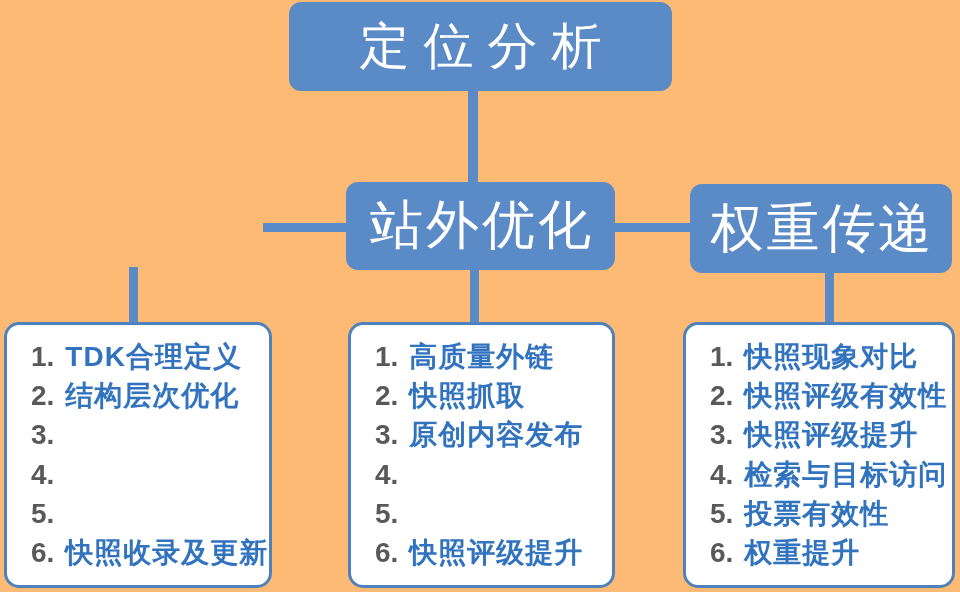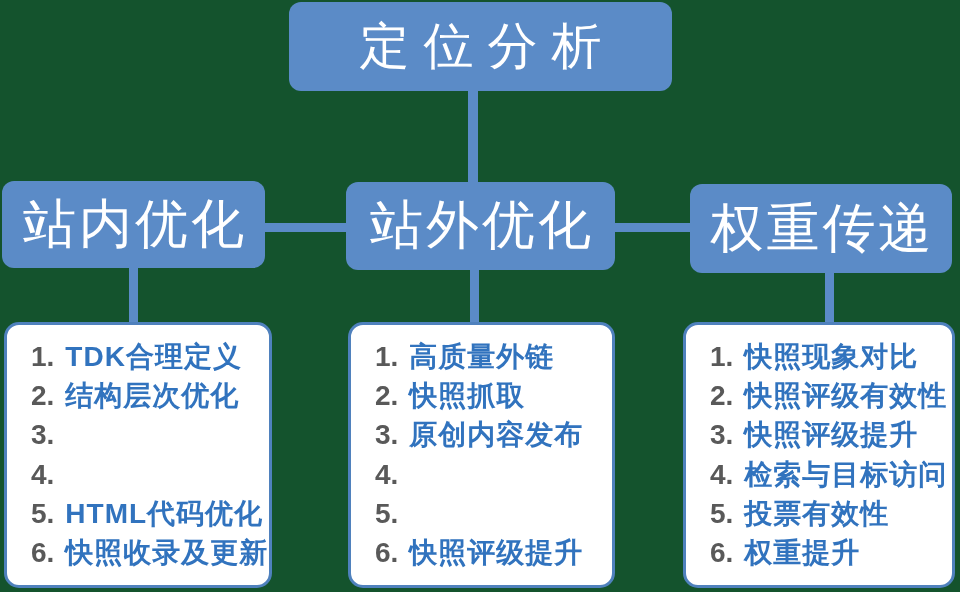--- a/index.html
+++ b/index.html
@@ -5,21 +5,21 @@
   html, body {
     margin: 0;
     padding: 0;
     background: #ffffff;
     font-family: "Liberation Sans", sans-serif;
   }
   .canvas {
     position: relative;
     width: 960px;
     height: 592px;
-    background: #14532d;
+    background: #fdba74;
     overflow: hidden;
   }
   .bluebox {
     position: absolute;
     background: #5b8bc7;
     border-radius: 12px;
     display: flex;
     align-items: center;
     justify-content: center;
     color: #ffffff;
@@ -77,23 +77,20 @@
     <span class="root-label">定位分析</span>
   </div>
 
   <div class="conn" style="left:468px; top:91px; width:10px; height:92px;"></div>
   <div class="conn" style="left:263px; top:223px; width:85px; height:9px;"></div>
   <div class="conn" style="left:613px; top:223px; width:79px; height:9px;"></div>
   <div class="conn" style="left:129px; top:267px; width:9px; height:57px;"></div>
   <div class="conn" style="left:470px; top:269px; width:9px; height:55px;"></div>
   <div class="conn" style="left:825px; top:272px; width:9px; height:52px;"></div>
 
-  <div class="bluebox" style="left:2px; top:181px; width:263px; height:87px;">
-    <span class="branch-label">站内优化</span>
-  </div>
   <div class="bluebox" style="left:690px; top:184px; width:262px; height:89px;">
     <span class="branch-label">权重传递</span>
   </div>
   <div class="bluebox" style="left:346px; top:182px; width:269px; height:88px;">
     <span class="branch-label">站外优化</span>
   </div>
 
   <div class="listbox" style="left:4px; top:322px; width:268px; height:266px;">
     <div class="item">
       <span class="num">1.</span>
@@ -104,21 +101,20 @@
       <span class="txt">结构层次优化</span>
     </div>
     <div class="item">
       <span class="num">3.</span>
     </div>
     <div class="item">
       <span class="num">4.</span>
     </div>
     <div class="item">
       <span class="num">5.</span>
-      <span class="txt">HTML代码优化</span>
     </div>
     <div class="item">
       <span class="num">6.</span>
       <span class="txt">快照收录及更新</span>
     </div>
   </div>
 
   <div class="listbox" style="left:348px; top:322px; width:267px; height:266px;">
     <div class="item">
       <span class="num">1.</span>

